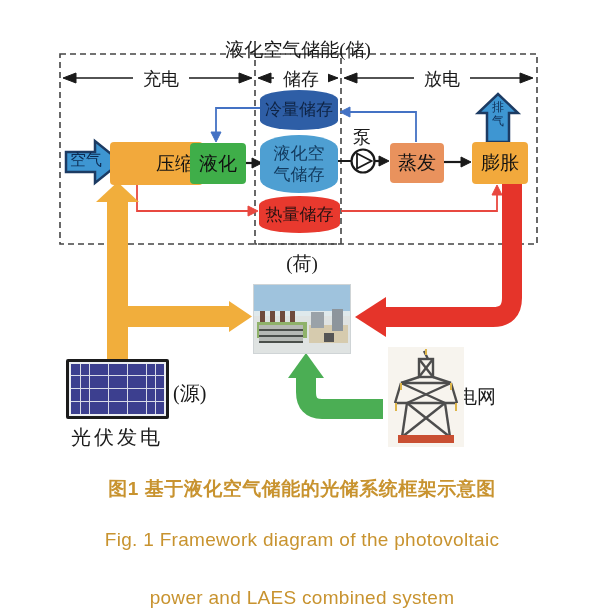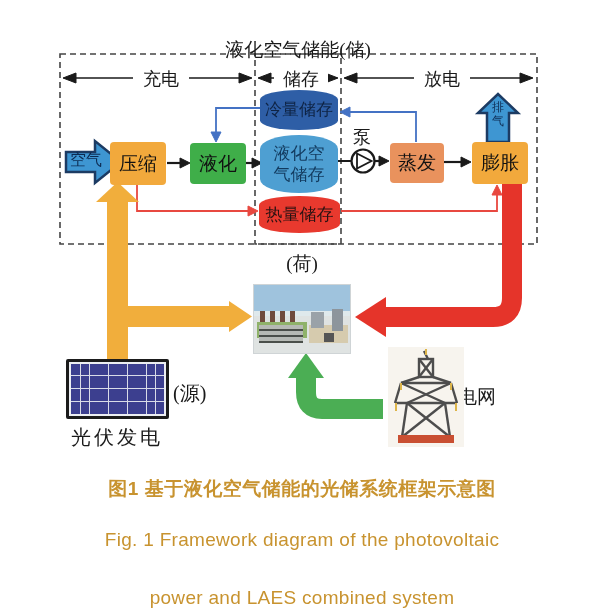--- a/index.html
+++ b/index.html
@@ -141,21 +141,21 @@
 
     <polygon points="66,152 95,152 95,141 121,162 95,183 95,172 66,172" fill="var(--arrow-blue-fill)" stroke="var(--arrow-blue-border)" stroke-width="2.5"></polygon>
     <polygon points="487,142 487,113 478,113 498,94 518,113 509,113 509,142" fill="var(--arrow-blue-fill)" stroke="var(--arrow-blue-border)" stroke-width="2.5"></polygon>
   </svg>
 
   <div class="lbl center abs" style="left:148px;top:25px;width:300px;font-size:19px;margin-top:12px;">液化空气储能(储)</div>
   <div class="seclabel" style="left:133px;top:67px;width:50px;">充电</div>
   <div class="seclabel" style="left:274px;top:67px;width:48px;">储存</div>
   <div class="seclabel" style="left:414px;top:67px;width:50px;">放电</div>
 
-  <div class="pbox box-orange" style="left:110px;top:142px;width:56px;height:43px;">压缩</div>
+  <div class="pbox box-orange" style="left:110px;top:142px;width:56px;height:43px;padding-left:37px;">压缩</div>
   <div class="pbox box-green" style="left:190px;top:143px;width:56px;height:41px;">液化</div>
   <div class="pbox box-salmon" style="left:390px;top:143px;width:54px;height:40px;">蒸发</div>
   <div class="pbox box-orange" style="left:472px;top:142px;width:56px;height:42px;">膨胀</div>
 
   <div class="drum cold" style="left:260px;top:90px;width:78px;height:40px;">冷量储存</div>
   <div class="drum liq" style="left:260px;top:135px;width:78px;height:58px;">
     <span>液化空</span>
     <span>气储存</span>
   </div>
   <div class="drum heat" style="left:259px;top:196px;width:81px;height:37px;">热量储存</div>

